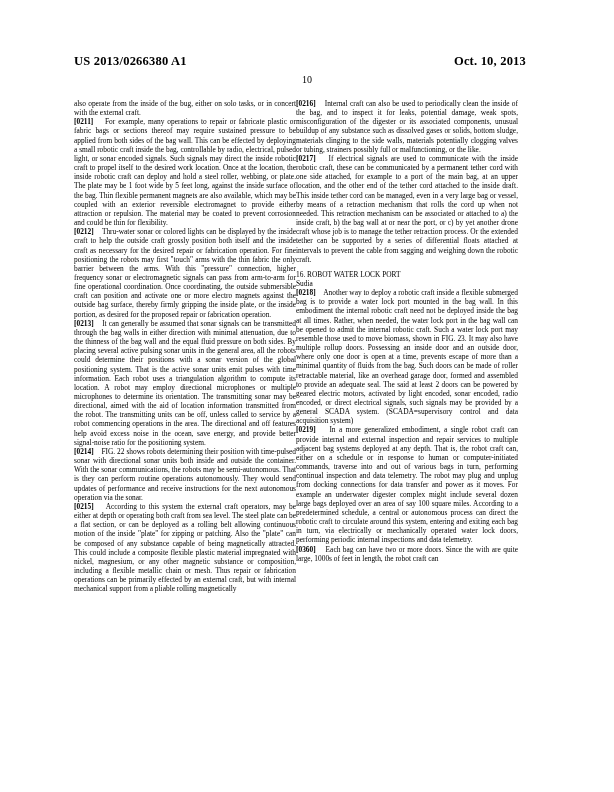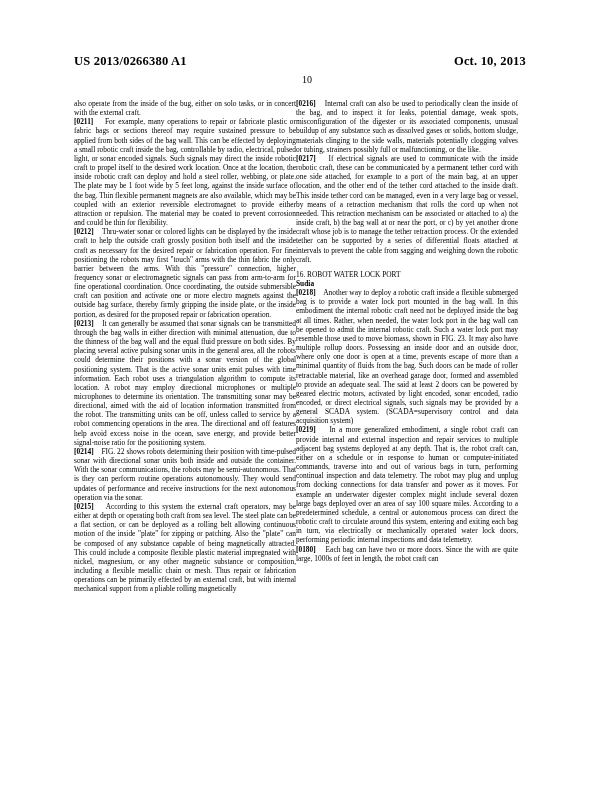--- a/index.html
+++ b/index.html
@@ -81,21 +81,21 @@
     margin: 8px 0 0 0;
     font-size: 7.4px;
     text-align: center;
     font-weight: normal;
     line-height: 9.15px;
   }
   .sec-sub {
     margin: 6px 0 6px 0;
     font-size: 7.4px;
     text-align: center;
-    font-weight: bold;
+    font-weight: normal;
     line-height: 9.15px;
   }
   .spacer-sm { height: 6px; }
 </style>
 </head>
 <body>
 
 <div class="page">
 
   <div class="header">
@@ -117,18 +117,18 @@
     </div>
 
     <div class="col">
       <p class="para"><span class="para-num">[0216]</span>&nbsp;&nbsp;&nbsp;&nbsp;<span>Internal craft can also be used to periodically clean the inside of the bag, and to inspect it for leaks, potential damage, weak spots, misconfiguration of the digester or its associated components, unusual buildup of any substance such as dissolved gases or solids, bottom sludge, materials clinging to the side walls, materials potentially clogging valves or tubing, strainers possibly full or malfunctioning, or the like.</span></p>
       <p class="para"><span class="para-num">[0217]</span>&nbsp;&nbsp;&nbsp;&nbsp;<span>If electrical signals are used to communicate with the inside robotic craft, these can be communicated by a permanent tether cord with one side attached, for example to a port of the main bag, at an upper location, and the other end of the tether cord attached to the inside draft. This inside tether cord can be managed, even in a very large bag or vessel, by means of a retraction mechanism that rolls the cord up when not needed. This retraction mechanism can be associated or attached to a) the inside craft, b) the bag wall at or near the port, or c) by yet another drone craft whose job is to manage the tether retraction process. Or the extended tether can be supported by a series of differential floats attached at intervals to prevent the cable from sagging and weighing down the robotic craft.</span></p>
       <div class="spacer-sm"></div>
       <p class="sec-heading">16. ROBOT WATER LOCK PORT</p>
       <p class="sec-sub">Sudia</p>
       <p class="para"><span class="para-num">[0218]</span>&nbsp;&nbsp;&nbsp;&nbsp;<span>Another way to deploy a robotic craft inside a flexible submerged bag is to provide a water lock port mounted in the bag wall. In this embodiment the internal robotic craft need not be deployed inside the bag at all times. Rather, when needed, the water lock port in the bag wall can be opened to admit the internal robotic craft. Such a water lock port may resemble those used to move biomass, shown in FIG. 23. It may also have multiple rollup doors. Possessing an inside door and an outside door, where only one door is open at a time, prevents escape of more than a minimal quantity of fluids from the bag. Such doors can be made of roller retractable material, like an overhead garage door, formed and assembled to provide an adequate seal. The said at least 2 doors can be powered by geared electric motors, activated by light encoded, sonar encoded, radio encoded, or direct electrical signals, such signals may be provided by a general SCADA system. (SCADA=supervisory control and data acquisition system)</span></p>
       <p class="para"><span class="para-num">[0219]</span>&nbsp;&nbsp;&nbsp;&nbsp;<span>In a more generalized embodiment, a single robot craft can provide internal and external inspection and repair services to multiple adjacent bag systems deployed at any depth. That is, the robot craft can, either on a schedule or in response to human or computer-initiated commands, traverse into and out of various bags in turn, performing continual inspection and data telemetry. The robot may plug and unplug from docking connections for data transfer and power as it moves. For example an underwater digester complex might include several dozen large bags deployed over an area of say 100 square miles. According to a predetermined schedule, a central or autonomous process can direct the robotic craft to circulate around this system, entering and exiting each bag in turn, via electrically or mechanically operated water lock doors, performing periodic internal inspections and data telemetry.</span></p>
-      <p class="para"><span class="para-num">[0180]</span>&nbsp;&nbsp;&nbsp;&nbsp;<span>Each bag can have two or more doors. Since the with are quite large, 1000s of feet in length, the robot craft can</span></p>
+      <p class="para"><span class="para-num">[0360]</span>&nbsp;&nbsp;&nbsp;&nbsp;<span>Each bag can have two or more doors. Since the with are quite large, 1000s of feet in length, the robot craft can</span></p>
     </div>
 
   </div>
 
 </div>
 
 </body></html>

